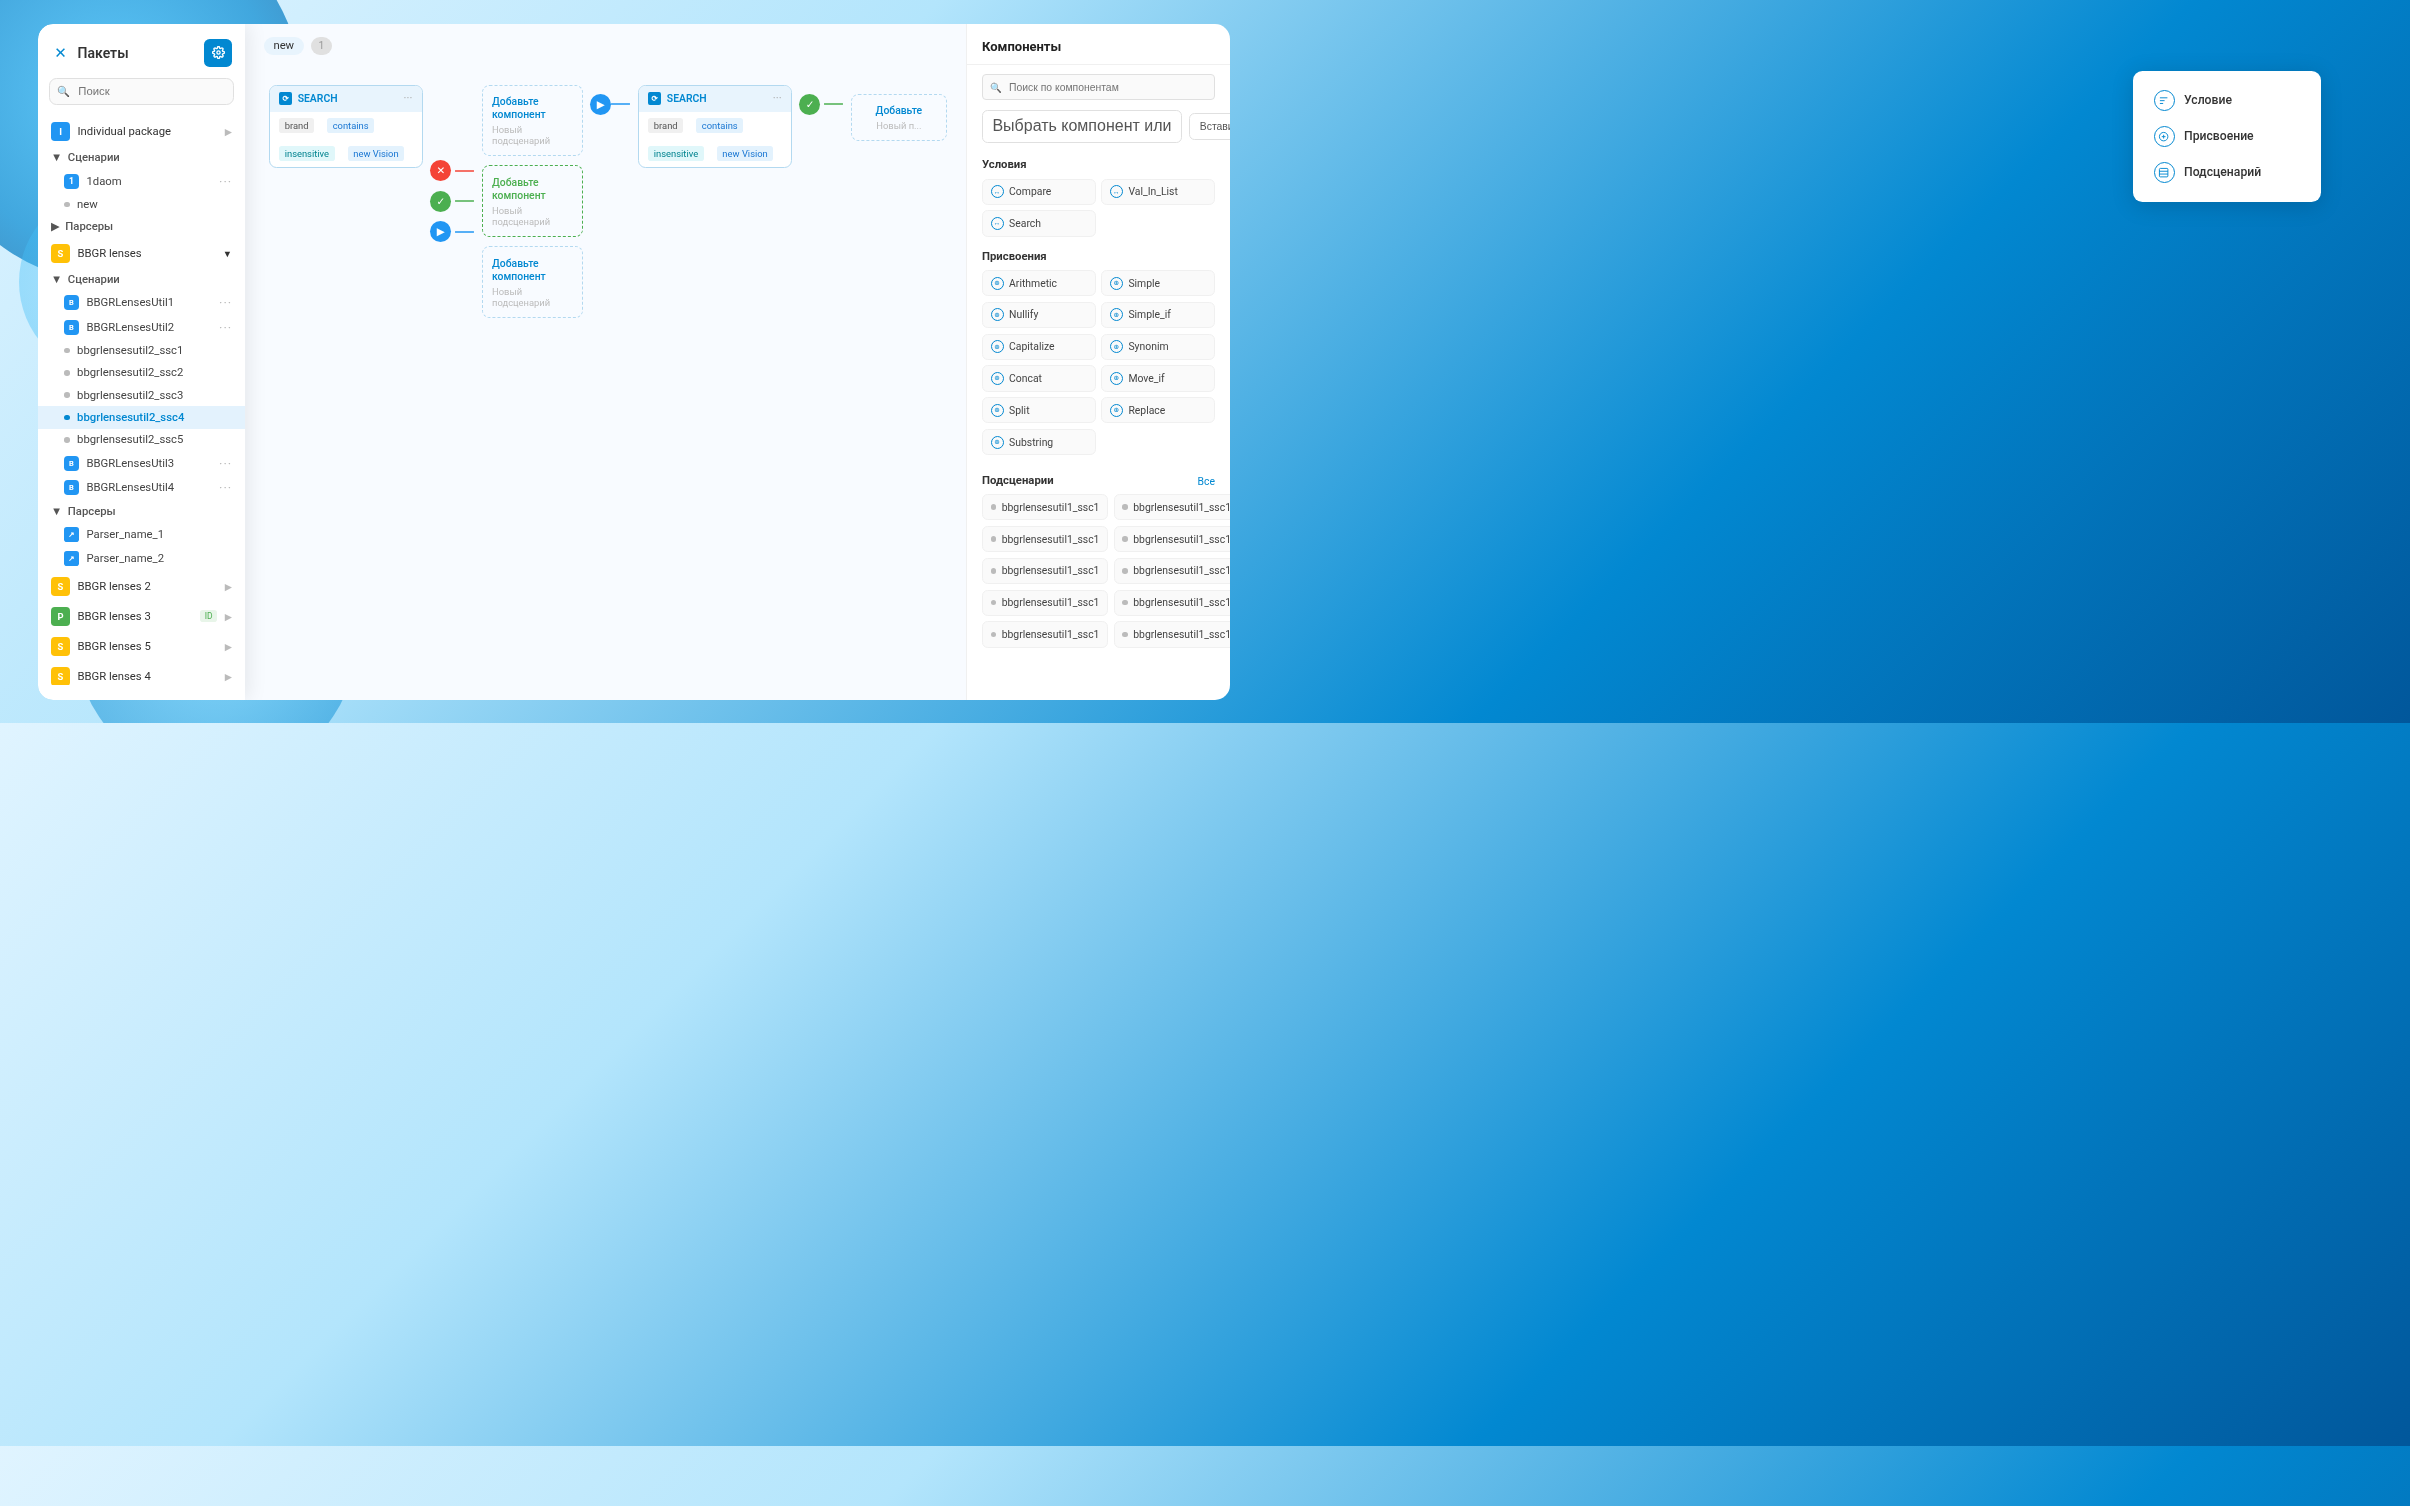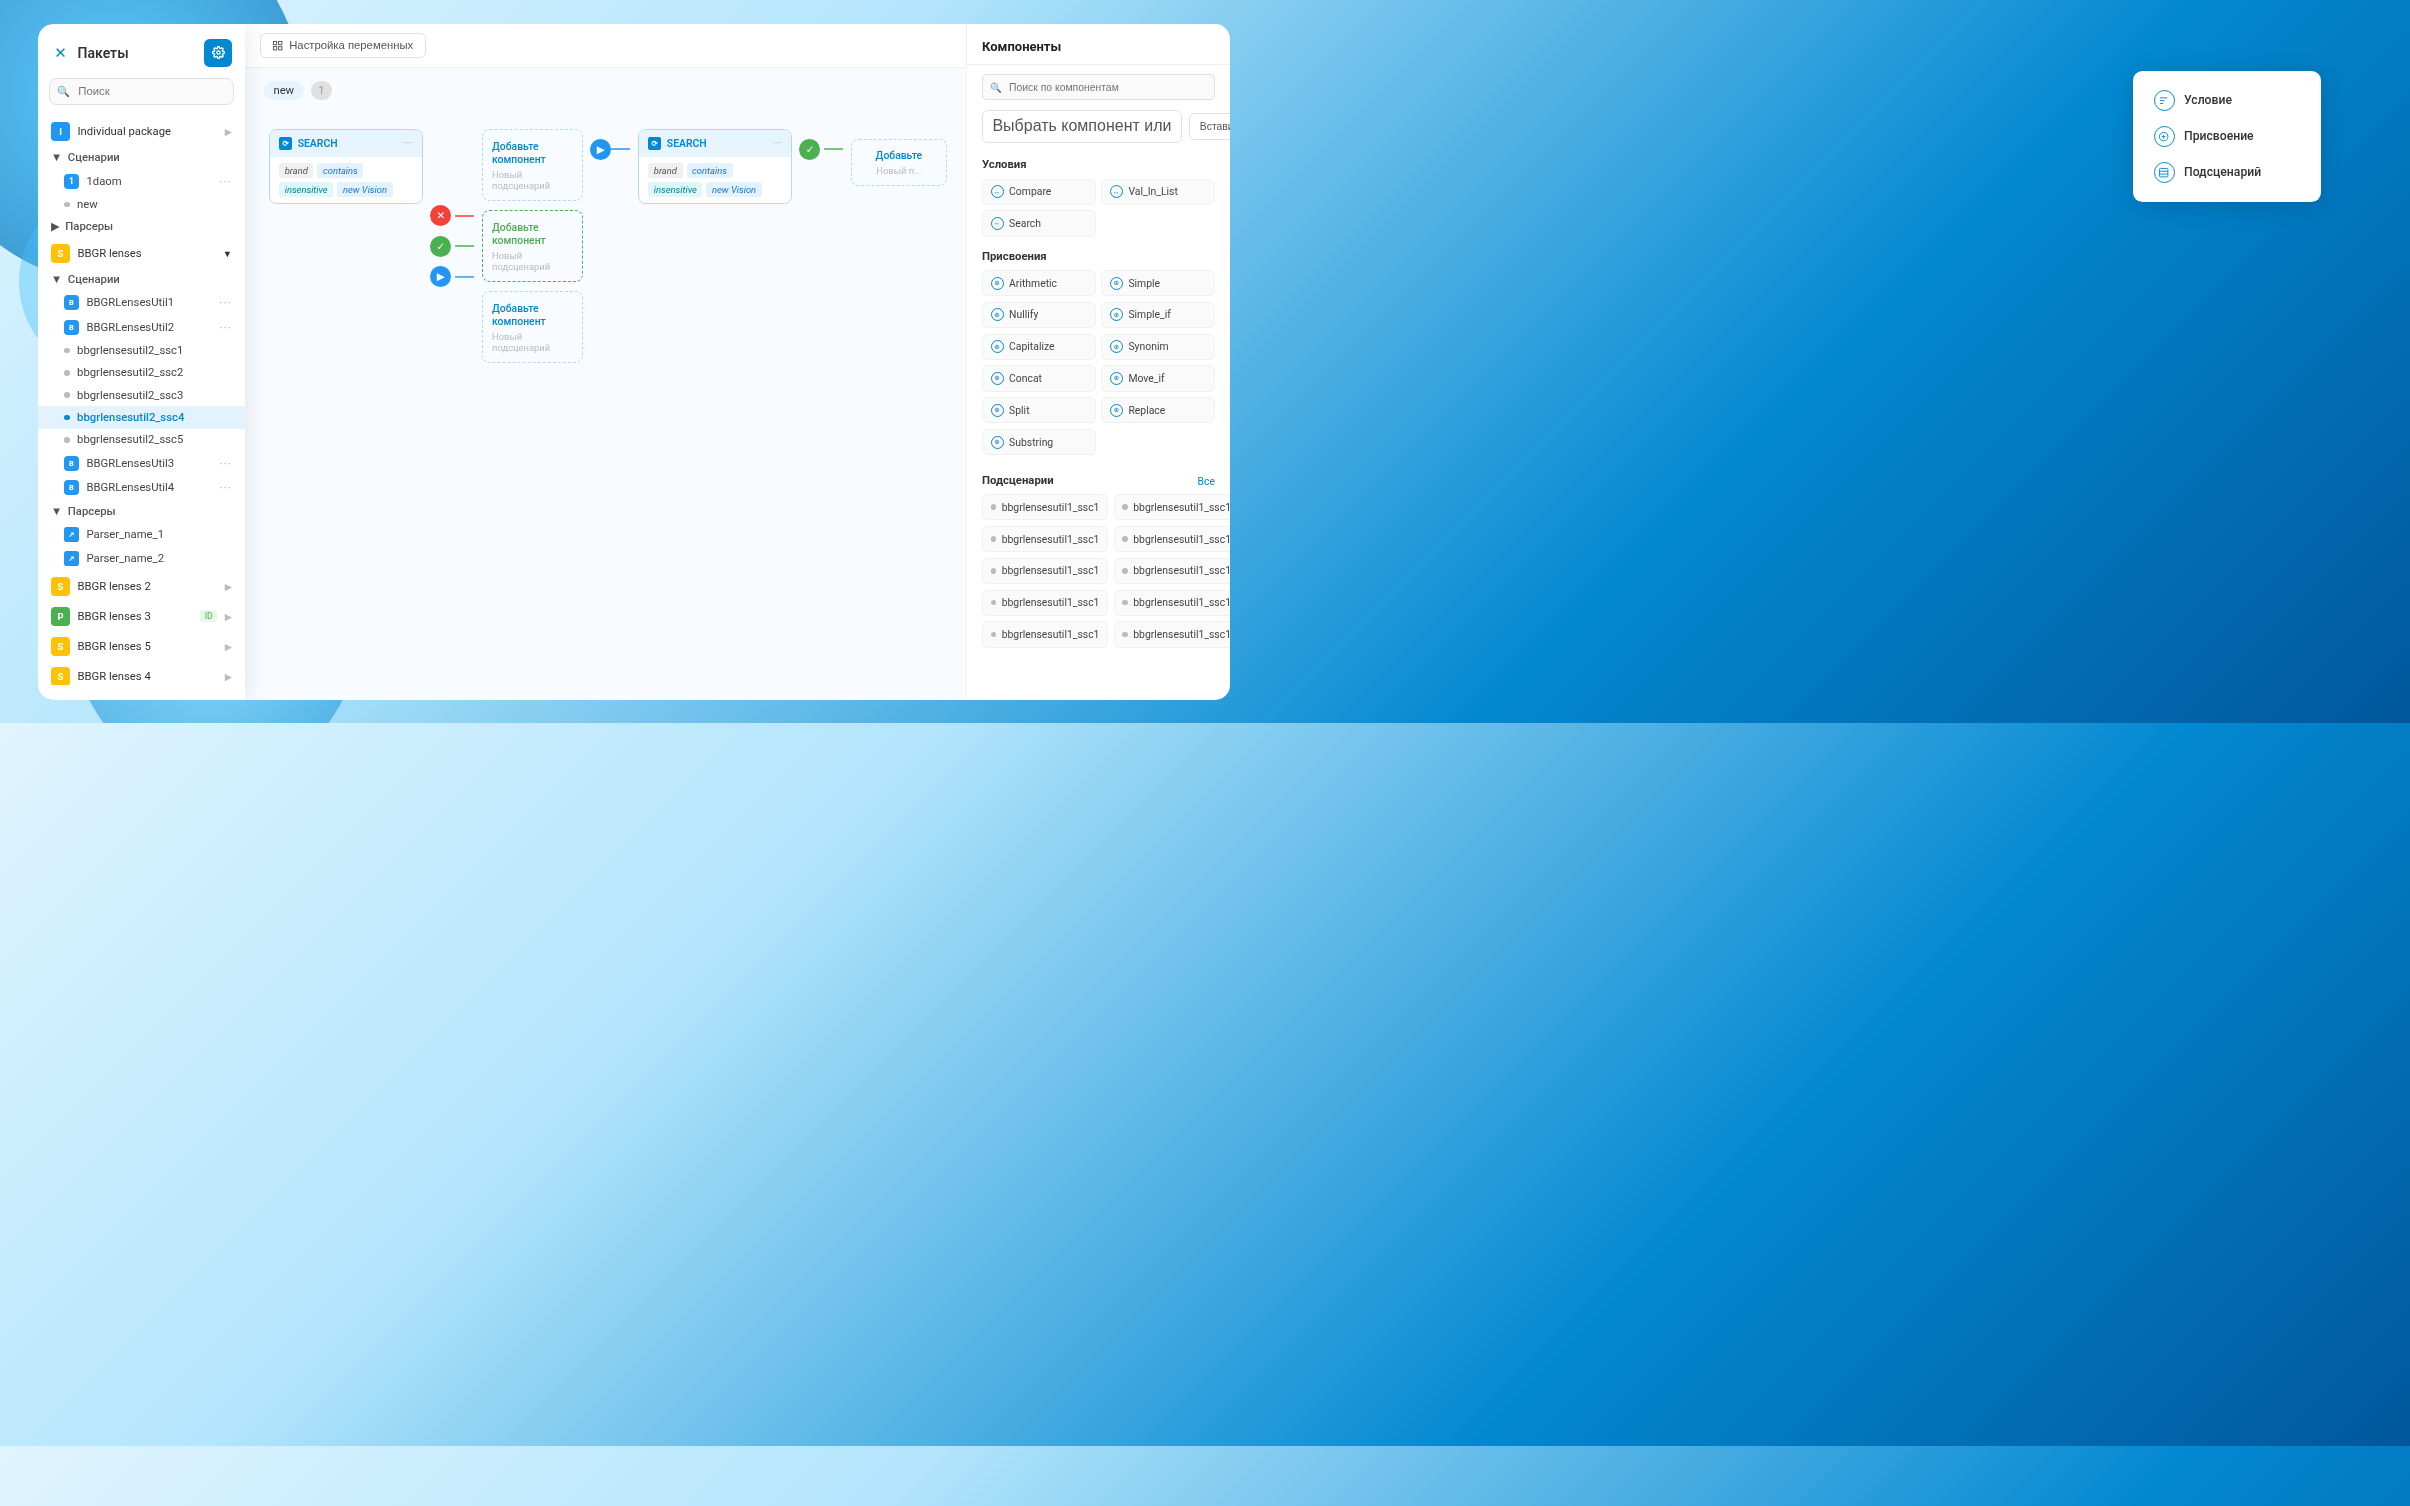--- a/index.html
+++ b/index.html
@@ -337,22 +337,21 @@
     .node-menu-dots {
       color: #aaa;
       font-size: 11.3px;
       cursor: pointer;
     }
 
     .search-node-tags {
       padding: 6.6px 9.4px;
       display: flex;
       flex-wrap: wrap;
-      gap: 4px;
-      font-style: italic;
+      gap: 13px;
     }
 
     .tag {
       font-size: 9.4px;
       padding: 1.9px 5.6px;
       border-radius: 2.8px;
       background: #f0f0f0;
       color: #555;
     }
 
@@ -730,31 +729,20 @@
         <div class="pkg-icon yellow">S</div>
         <span class="pkg-label">BBGR lenses 4</span>
         <span class="pkg-arrow">▶</span>
       </div>
     </div>
   </div>
 
   <div class="main-area">
 
 
-    <div class="toolbar">
-      <button class="var-settings-btn">
-        <svg width="11.3" height="11.3" viewBox="0 0 24 24" fill="none" stroke="#555" stroke-width="2">
-          <rect x="3" y="3" width="7" height="7"></rect>
-          <rect x="14" y="3" width="7" height="7"></rect>
-          <rect x="3" y="14" width="7" height="7"></rect>
-          <rect x="14" y="14" width="7" height="7"></rect>
-        </svg>
-        <span>Настройка переменных</span>
-      </button>
-    </div>
 
     <div class="canvas-area">
       <div class="canvas-label">
         <span>new</span>
         <span style="background:#e0e0e0;color:#999;padding:2.8px 7.5px;border-radius:11.3px;font-size:10.4px;">1</span>
       </div>
 
       <div style="display:flex;align-items:flex-start;gap:7.5px;margin-top:42px;margin-left:4.7px;">
 
         <div class="search-node">

